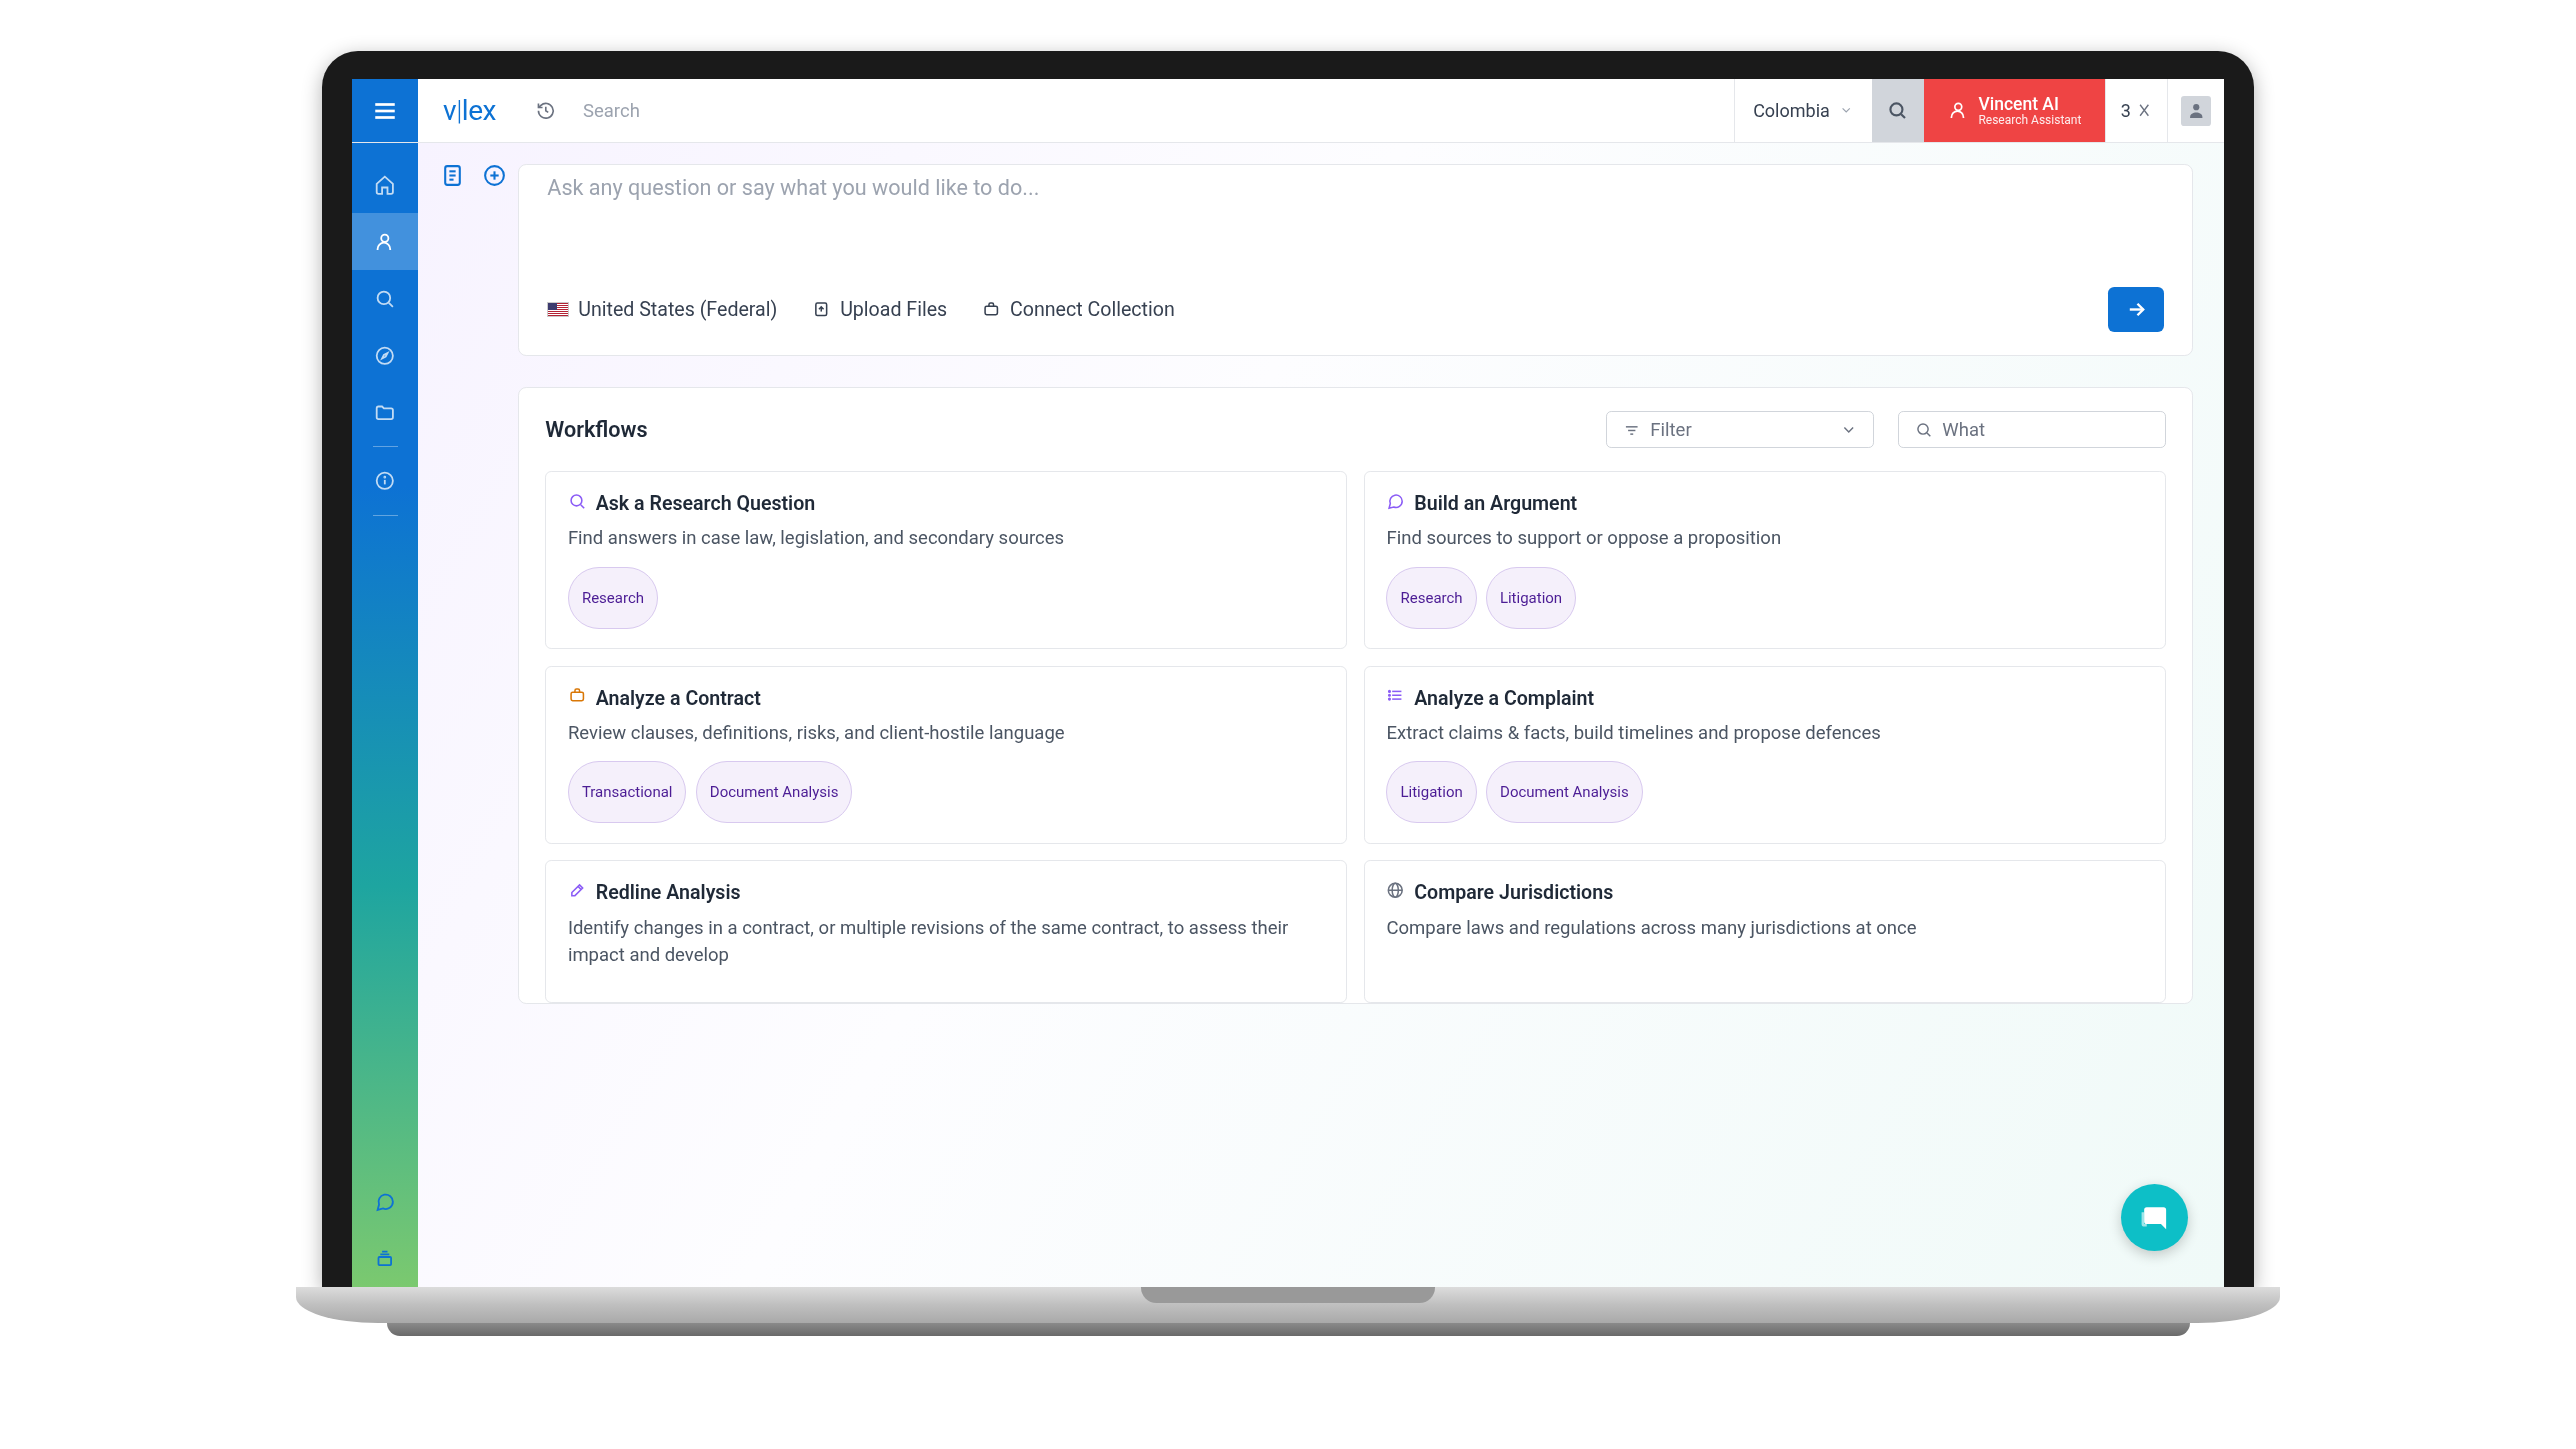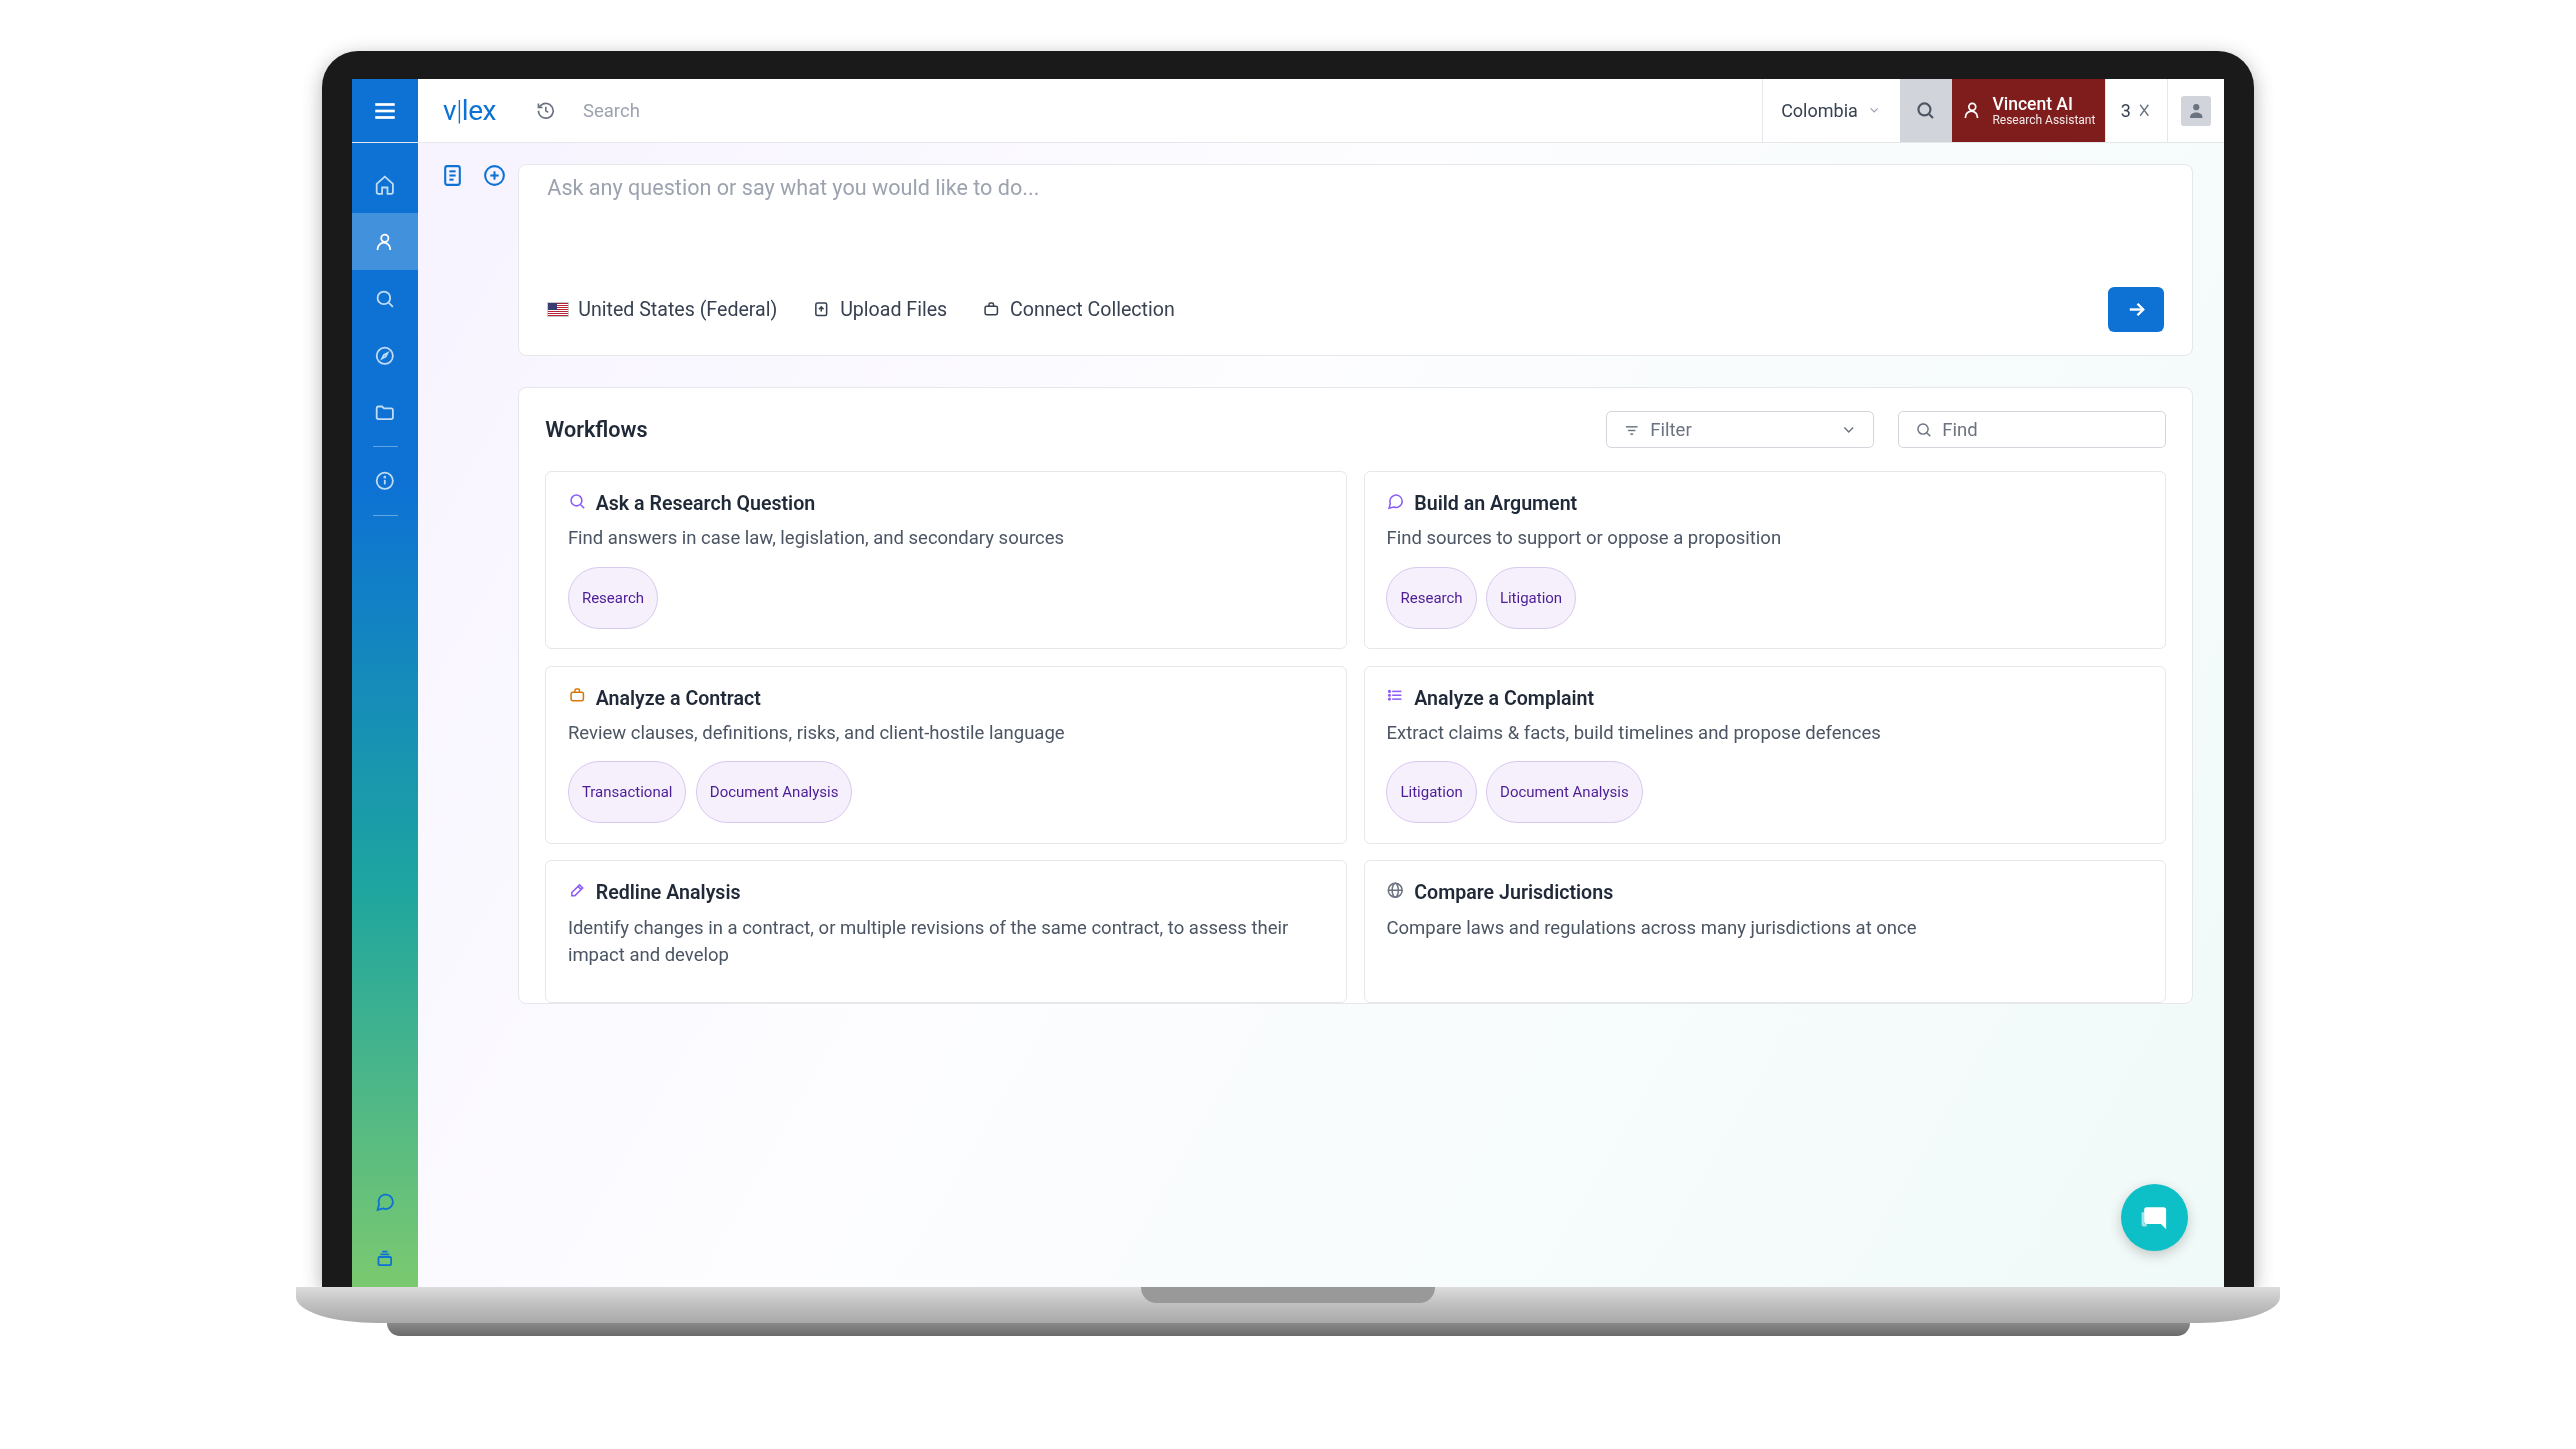--- a/index.html
+++ b/index.html
@@ -88,21 +88,21 @@
 .country-sel {
   padding: 0 18px; display: flex; align-items: center; gap: 9.3px;
   border-left: 0.5px solid #e5e7eb; color: #374151;
 }
 .country-sel svg { width: 14.4px; height: 14.4px; stroke: #9ca3af; }
 .search-btn {
   width: 52px; background: #d1d5db; display: flex; align-items: center; justify-content: center;
 }
 .search-btn svg { width: 20.6px; height: 20.6px; stroke: #4b5563; }
 .vincent-box {
-  background: #7f1d1d; color: #fff; padding: 0 10px;
+  background: #ef4444; color: #fff; padding: 0 24px;
   display: flex; align-items: center; gap: 10.3px;
 }
 .vincent-box svg { width: 20.6px; height: 20.6px; }
 .vincent-text { display: flex; flex-direction: column; line-height: 1.15; }
 .vincent-title { font-size: 17.5px; font-weight: 500; }
 .vincent-sub { font-size: 12px; opacity: 0.9; }
 .credits-box {
   padding: 0 14.4px; display: flex; align-items: center; gap: 5.2px;
   border-left: 0.5px solid #e5e7eb; color: #374151;
 }
@@ -416,21 +416,21 @@
               <div style="flex:1"></div>
               <svg viewBox="0 0 24 24" fill="none" stroke="currentColor" stroke-width="2">
                         <polyline points="6 9 12 15 18 9"></polyline>
                       </svg>
             </div>
             <div class="find-box">
               <svg viewBox="0 0 24 24" fill="none" stroke="currentColor" stroke-width="2">
                         <circle cx="11" cy="11" r="7"></circle>
                         <line x1="21" y1="21" x2="16.5" y2="16.5"></line>
                       </svg>
-              <span>Find</span>
+              <span>What</span>
             </div>
           </div>
 
           <div class="wf-grid" id="wf-grid">
                     <div class="wf-item">
     <div class="wf-item-head">
       <span style="color:#8b5cf6"><svg viewBox="0 0 24 24" fill="none" stroke="currentColor" stroke-width="2">
                             <circle cx="11" cy="11" r="7"></circle>
                             <line x1="21" y1="21" x2="16.5" y2="16.5"></line>
                           </svg></span>

